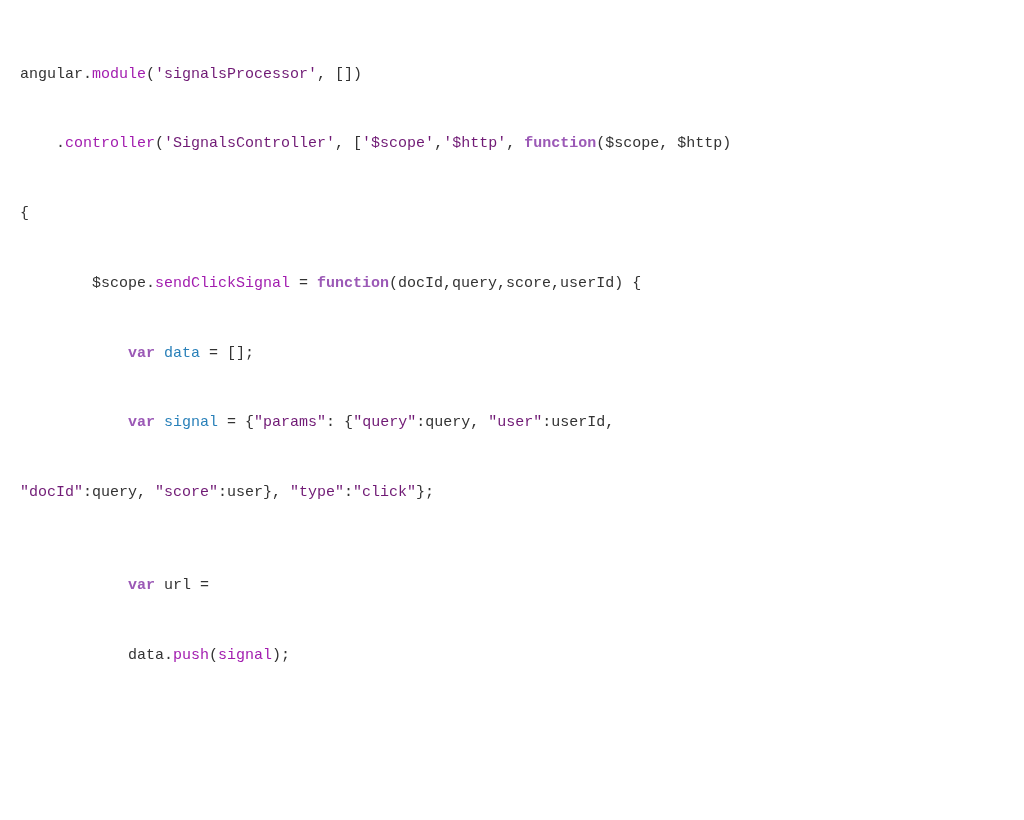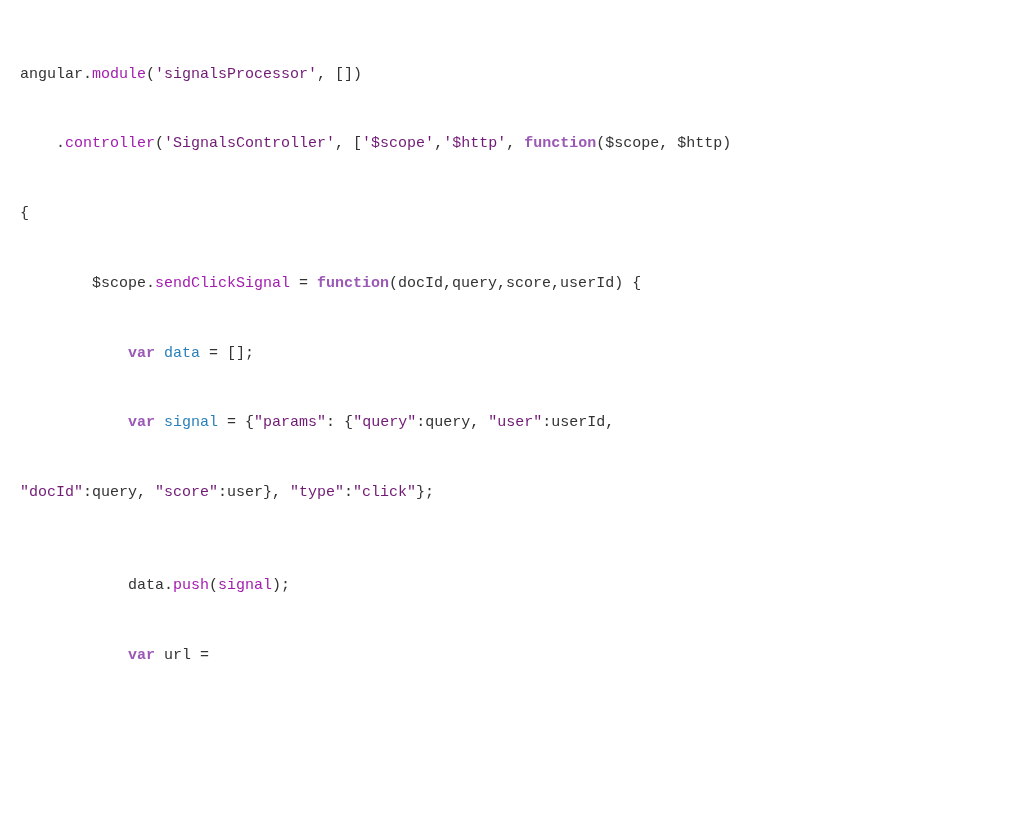--- a/index.html
+++ b/index.html
@@ -46,23 +46,23 @@
 
 <span class="code-line"><span class="c-default">        $scope.</span><span class="c-teal">sendClickSignal</span><span class="c-default"> = </span><span class="c-keyword">function</span><span class="c-default">(docId,query,score,userId) {</span></span>
 
 <span class="code-line"><span class="c-default">            </span><span class="c-keyword">var</span><span class="c-default"> </span><span class="c-blue">data</span><span class="c-default"> = [];</span></span>
 
 <span class="code-line"><span class="c-default">            </span><span class="c-keyword">var</span><span class="c-default"> </span><span class="c-blue">signal</span><span class="c-default"> = {</span><span class="c-string-green">"params"</span><span class="c-default">: {</span><span class="c-string-green">"query"</span><span class="c-default">:query, </span><span class="c-string-green">"user"</span><span class="c-default">:userId,</span></span>
 
 <span class="code-line"><span class="c-string-green">"docId"</span><span class="c-default">:query, </span><span class="c-string-green">"score"</span><span class="c-default">:user}, </span><span class="c-string-green">"type"</span><span class="c-default">:</span><span class="c-string-green">"click"</span><span class="c-default">};</span></span>
 
 
+<span class="code-line"><span class="c-default">            </span><span class="c-keyword">var</span><span class="c-default"> url =</span></span>
+
 <span class="code-line"><span class="c-default">            data.</span><span class="c-teal">push</span><span class="c-default">(</span><span class="c-teal">signal</span><span class="c-default">);</span></span>
-
-<span class="code-line"><span class="c-default">            </span><span class="c-keyword">var</span><span class="c-default"> url =</span></span>
 
 
 
 
 
 
 
 
 
 

